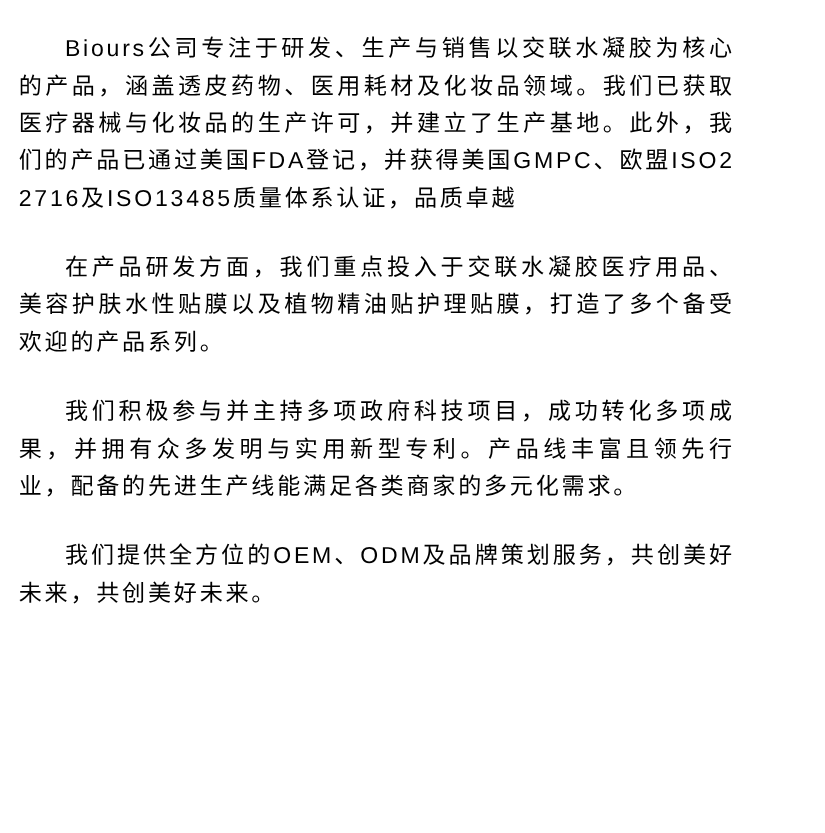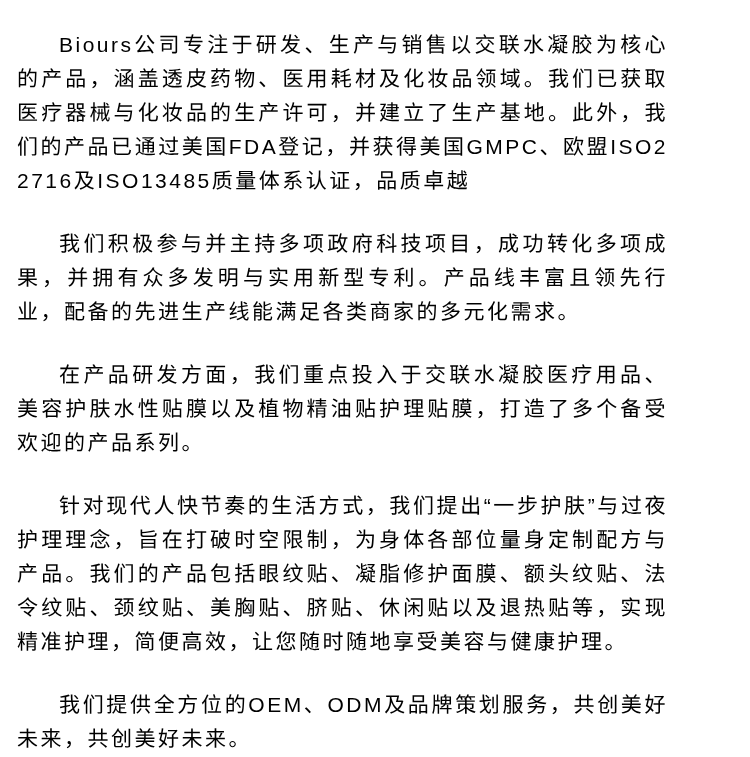--- a/index.html
+++ b/index.html
@@ -26,17 +26,16 @@
     font-weight: 500;
     word-break: break-all;
   }
   .doc p:last-child { margin-bottom: 0; }
 </style>
 </head>
 <body>
 
 <div class="doc">
   <p>Biours公司专注于研发、生产与销售以交联水凝胶为核心的产品，涵盖透皮药物、医用耗材及化妆品领域。我们已获取医疗器械与化妆品的生产许可，并建立了生产基地。此外，我们的产品已通过美国FDA登记，并获得美国GMPC、欧盟ISO22716及ISO13485质量体系认证，品质卓越</p>
+  <p>在产品研发方面，我们重点投入于交联水凝胶医疗用品、美容护肤水性贴膜以及植物精油贴护理贴膜，打造了多个备受欢迎的产品系列。</p>
   <p>我们积极参与并主持多项政府科技项目，成功转化多项成果，并拥有众多发明与实用新型专利。产品线丰富且领先行业，配备的先进生产线能满足各类商家的多元化需求。</p>
-  <p>在产品研发方面，我们重点投入于交联水凝胶医疗用品、美容护肤水性贴膜以及植物精油贴护理贴膜，打造了多个备受欢迎的产品系列。</p>
-  <p>针对现代人快节奏的生活方式，我们提出“一步护肤”与过夜护理理念，旨在打破时空限制，为身体各部位量身定制配方与产品。我们的产品包括眼纹贴、凝脂修护面膜、额头纹贴、法令纹贴、颈纹贴、美胸贴、脐贴、休闲贴以及退热贴等，实现精准护理，简便高效，让您随时随地享受美容与健康护理。</p>
   <p>我们提供全方位的OEM、ODM及品牌策划服务，共创美好未来，共创美好未来。</p>
 </div>
 
 </body></html>

